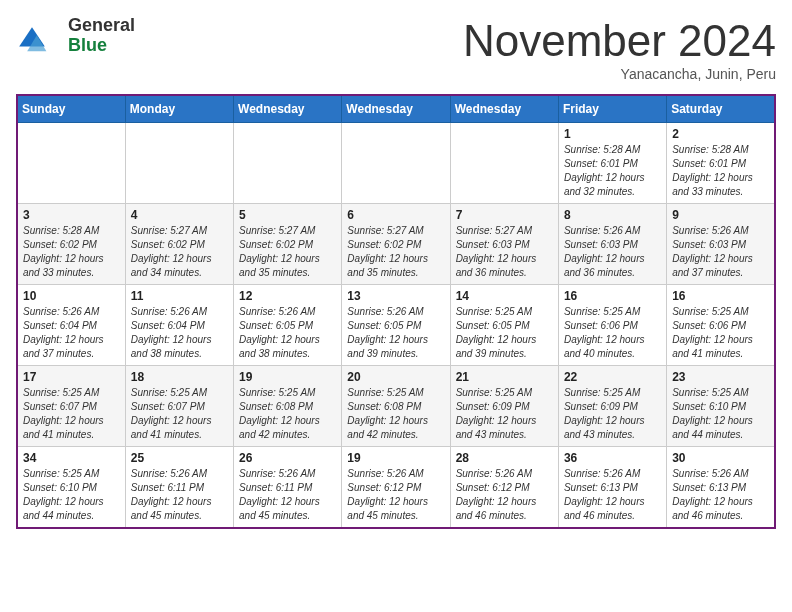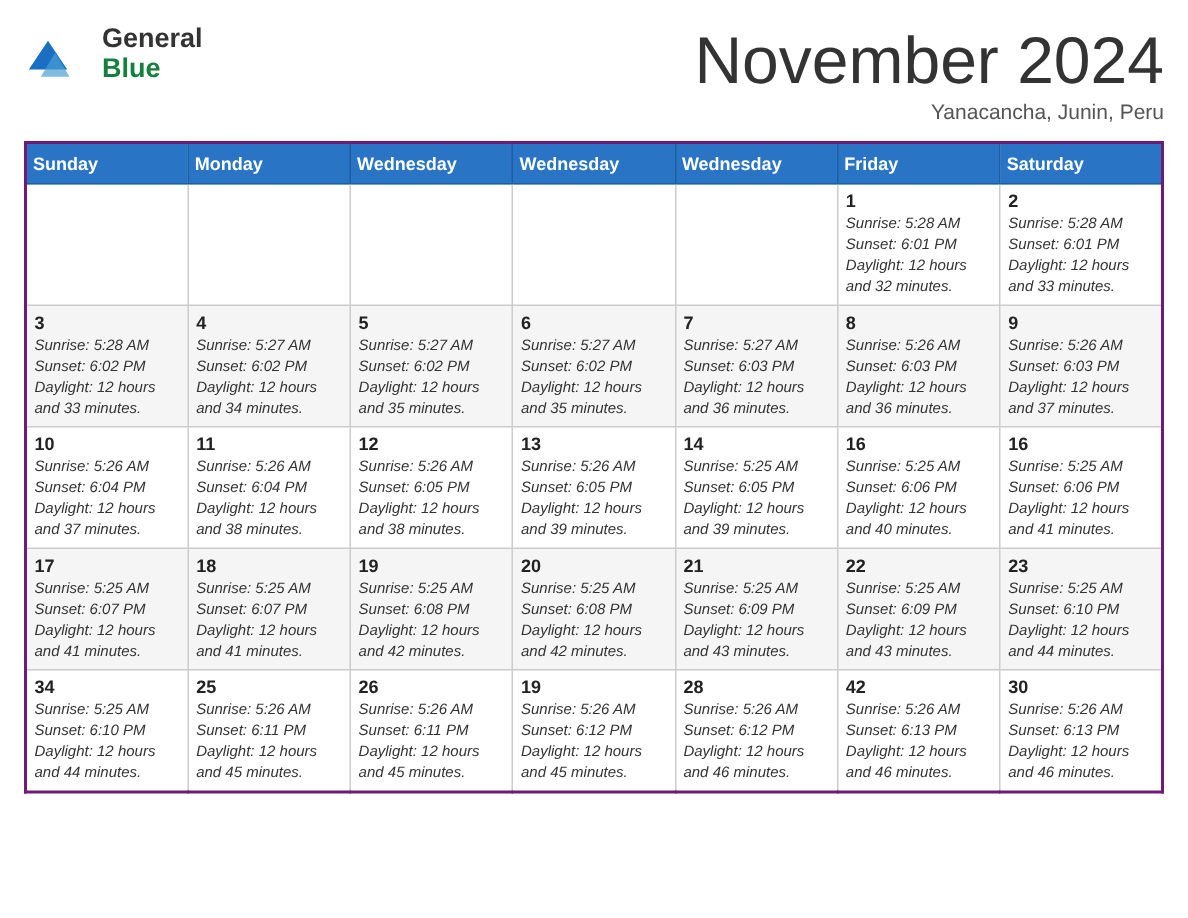--- a/index.html
+++ b/index.html
@@ -295,21 +295,21 @@
 Sunset: 6:12 PM
 Daylight: 12 hours and 45 minutes.</div>
         </td>
         <td>
           <div class="day-number">28</div>
           <div class="day-info" style="white-space: pre-line;">Sunrise: 5:26 AM
 Sunset: 6:12 PM
 Daylight: 12 hours and 46 minutes.</div>
         </td>
         <td>
-          <div class="day-number">42</div>
+          <div class="day-number">36</div>
           <div class="day-info" style="white-space: pre-line;">Sunrise: 5:26 AM
 Sunset: 6:13 PM
 Daylight: 12 hours and 46 minutes.</div>
         </td>
         <td>
           <div class="day-number">30</div>
           <div class="day-info" style="white-space: pre-line;">Sunrise: 5:26 AM
 Sunset: 6:13 PM
 Daylight: 12 hours and 46 minutes.</div>
         </td>

